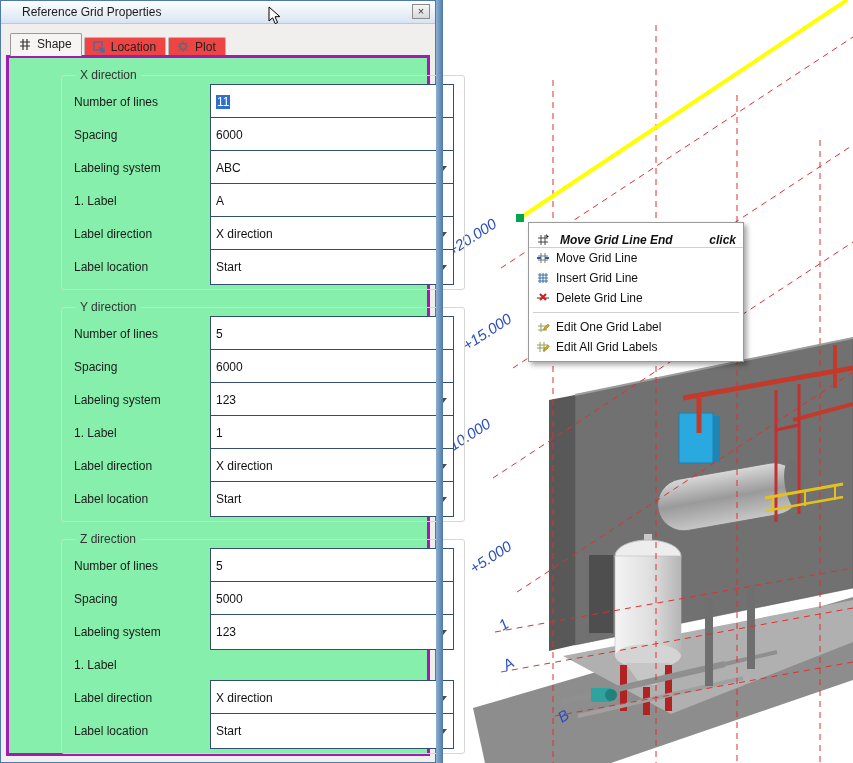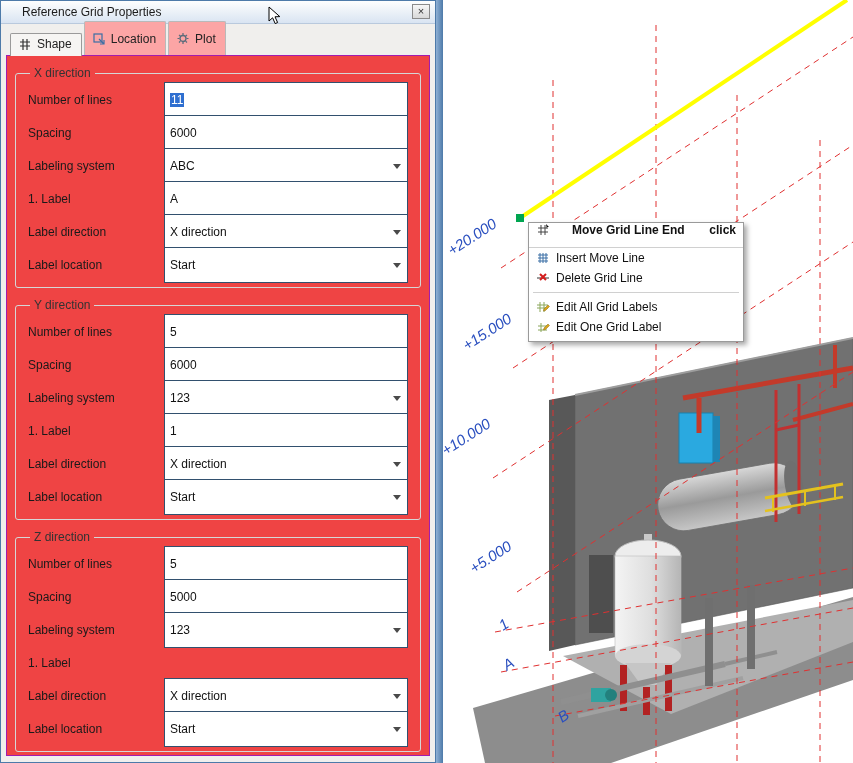--- a/index.html
+++ b/index.html
@@ -25,32 +25,32 @@
   }
   .close-btn {
     position:absolute; right:5px; top:3px; width:18px; height:15px;
     background:linear-gradient(#f6f6f6,#d9d9d9); border:1px solid #8a8a8a;
     font-size:11px; line-height:13px; text-align:center; color:#333; cursor:default;
     box-sizing:border-box;
   }
   .tabs { position:absolute; left:9px; top:31px; display:flex; align-items:flex-end; height:24px; }
   .tab {
     display:flex; align-items:center; gap:5px; padding:3px 9px 4px 7px;
-    font-size:12px; color:#222; background:#fca5a5;
+    font-size:12px; color:#222; background:#ef4444;
     border:1px solid #b9b9b9; border-bottom:none; border-radius:2px 2px 0 0;
-    margin-right:2px; height:35px; box-sizing:border-box;
+    margin-right:2px; height:19px; box-sizing:border-box;
   }
   .tab.active {
     background:#f6f5f3; height:23px; padding-top:2px;
     border-color:#9a9a9a; position:relative; z-index:2;
   }
   .tab .ticon { display:inline-flex; width:14px; height:13px; }
   .panel {
     position:absolute; left:5px; right:5px; top:54px; bottom:6px;
-    background:#ef4444; border:1px solid #a21caf;
+    background:#86efac; border:3px solid #a21caf;padding-left:44px;
   }
   fieldset.group {
     margin:10px 8px 0 8px; border:1px solid #d6d6d6; border-radius:3px;
     padding:2px 10px 12px 12px;
   }
   fieldset.group legend { font-size:12px; color:#333; padding:0 4px; margin-left:2px; }
   .row { display:flex; align-items:center; height:20px; margin-top:13px; }
   .row:first-of-type { margin-top:8px; }
   .flabel { width:136px; font-size:12px; color:#1a1a1a; }
   .tinput, .combo {
@@ -71,22 +71,22 @@
     position:absolute; color:#2a4fbf; font-style:italic; font-size:15px;
     transform:rotate(-33deg); transform-origin:left center; white-space:nowrap;
   }
   
   .ctx {
     position:absolute; left:528px; top:222px; width:214px; background:#fff;
     border:1px solid #9a9a9a; box-shadow:3px 3px 5px rgba(0,0,0,.35);
     font-size:12px; color:#111; z-index:10;
   }
   .ctx-header {
-    display:flex; align-items:flex-start; gap:22px; height:24px; padding:0 7px;
-    font-weight:bold; border-bottom:1px solid #d0d0d0;
+    display:flex; align-items:flex-end; gap:10px; height:24px; padding:0 7px;
+    font-weight:bold; border-bottom:1px solid #d0d0d0;font-style:italic;
   }
   .ctx-header .hint { margin-left:auto; font-weight:bold; }
   .ctx-item { display:flex; align-items:center; gap:6px; height:20px; padding:0 7px; }
   .ctx-sep { height:1px; background:#d0d0d0; margin:4px 4px; }
   .mi { display:inline-flex; width:14px; height:14px; flex:0 0 14px; }
   .ctx-pad-bottom { height:4px; }
   
   .cursor { position:absolute; left:268px; top:6px; z-index:20; }
 </style>
 </head>
@@ -207,52 +207,61 @@
           <path d="M2 5h10M2 9h10M5 2v10M9 2v10" stroke="#444" stroke-width="1"></path>
           <path d="M10 1l3 3-2 0 0 2z" fill="#000"></path>
         </svg>
     </span>
     <span>Move Grid Line End</span>
     <span class="hint">click</span>
   </div>
   <div class="ctx-item">
     <span class="mi">
       <svg width="14" height="14">
+          <path d="M2 5h10M2 9h10M5 2v10M9 2v10" stroke="#777" stroke-width="1"></path>
+          <path d="M1 7h4M9 7h4" stroke="#1b62c0" stroke-width="2"></path>
+        </svg>
+    </span>
+    <span>Move Grid Line</span>
+  </div>
+  <div class="ctx-item">
+    <span class="mi">
+      <svg width="14" height="14">
           <path d="M2 4h10M2 7h10M2 10h10M4 2v10M7 2v10M10 2v10" stroke="#3a6ea5" stroke-width="1"></path>
         </svg>
     </span>
-    <span>Insert Move Line</span>
+    <span>Insert Grid Line</span>
   </div>
   <div class="ctx-item">
     <span class="mi">
       <svg width="14" height="14">
           <path d="M1 7h12" stroke="#777" stroke-width="1.5"></path>
           <path d="M4 3l6 6M10 3l-6 6" stroke="#d41c1c" stroke-width="2"></path>
         </svg>
     </span>
     <span>Delete Grid Line</span>
   </div>
   <div class="ctx-sep"></div>
   <div class="ctx-item">
     <span class="mi">
       <svg width="14" height="14">
+          <path d="M2 6h9M2 10h9M5 3v9" stroke="#8aa65a" stroke-width="1"></path>
+          <path d="M8 8l4-4 1.5 1.5-4 4-2 .5z" fill="#d9a41b" stroke="#8a6a10" stroke-width="0.5"></path>
+        </svg>
+    </span>
+    <span>Edit One Grid Label</span>
+  </div>
+  <div class="ctx-item">
+    <span class="mi">
+      <svg width="14" height="14">
           <path d="M1 5h11M1 8h11M4 2v10M8 2v10" stroke="#8aa65a" stroke-width="1"></path>
           <path d="M8 9l4-4 1.5 1.5-4 4-2 .5z" fill="#d9a41b" stroke="#8a6a10" stroke-width="0.5"></path>
         </svg>
     </span>
     <span>Edit All Grid Labels</span>
-  </div>
-  <div class="ctx-item">
-    <span class="mi">
-      <svg width="14" height="14">
-          <path d="M2 6h9M2 10h9M5 3v9" stroke="#8aa65a" stroke-width="1"></path>
-          <path d="M8 8l4-4 1.5 1.5-4 4-2 .5z" fill="#d9a41b" stroke="#8a6a10" stroke-width="0.5"></path>
-        </svg>
-    </span>
-    <span>Edit One Grid Label</span>
   </div>
   <div class="ctx-pad-bottom"></div>
 </div>
 
 <div class="dialog">
   <div class="titlebar">
     <span>Reference Grid Properties</span>
     <div class="close-btn">×</div>
   </div>
 

